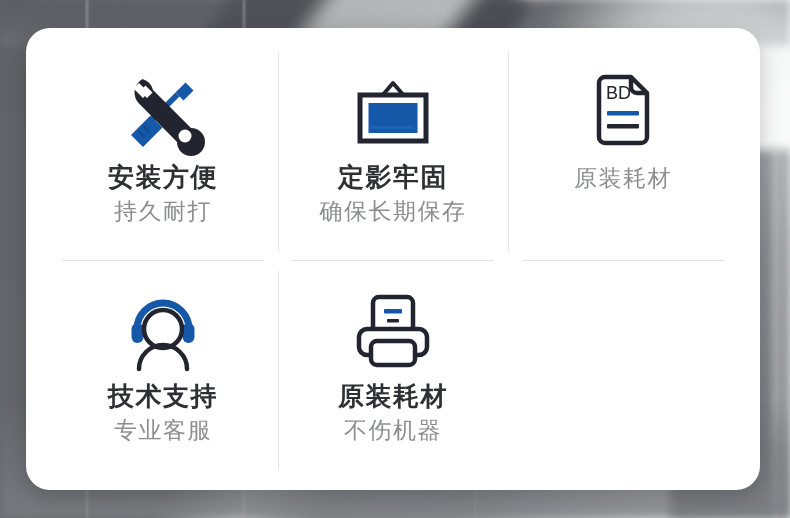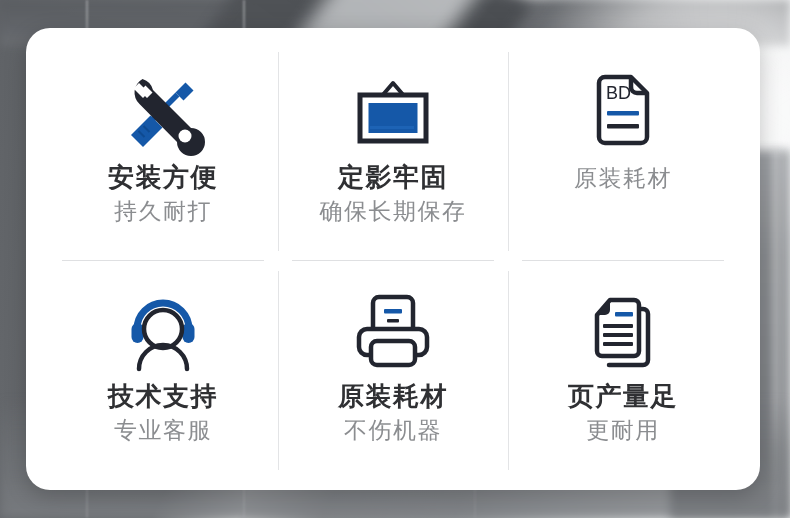--- a/index.html
+++ b/index.html
@@ -298,33 +298,16 @@
 
             <path d="M14 52 a8 8 0 0 1 8 -8 h52 a8 8 0 0 1 8 8 v10 a8 8 0 0 1 -8 8 h-52 a8 8 0 0 1 -8 -8 Z" fill="#ffffff" stroke="#22252f" stroke-width="4.5" stroke-linejoin="round"></path>
 
             <path d="M26 62 a6 6 0 0 1 6 -6 h32 a6 6 0 0 1 6 6 v12 a6 6 0 0 1 -6 6 h-32 a6 6 0 0 1 -6 -6 Z" fill="#ffffff" stroke="#22252f" stroke-width="4.5" stroke-linejoin="round"></path>
           </svg>
         </div>
         <div class="title">原装耗材</div>
         <div class="subtitle">不伤机器</div>
       </div>
 
-      <div class="cell vsep">
-        <div class="icon-wrap">
-          <svg width="92" height="92" viewBox="0 0 92 92" aria-hidden="true">
-
-            <path d="M30 24 h36 a5 5 0 0 1 5 5 v46 a5 5 0 0 1 -5 5 h-34" fill="#ffffff" stroke="#22252f" stroke-width="4.5" stroke-linejoin="round" stroke-linecap="round"></path>
-
-            <path d="M33 15 h24 a5 5 0 0 1 5 5 v46 a5 5 0 0 1 -5 5 h-32 a5 5 0 0 1 -5 -5 v-36 Z" fill="#ffffff" stroke="#22252f" stroke-width="4.5" stroke-linejoin="round"></path>
-            <path d="M33 15 l-13 15 h8 a5 5 0 0 0 5 -5 Z" fill="#22252f"></path>
-            <rect x="38" y="27" width="18" height="4.5" rx="1" fill="#1558a8"></rect>
-            <rect x="26" y="39" width="30" height="4" rx="1" fill="#22252f"></rect>
-            <rect x="26" y="48" width="30" height="4" rx="1" fill="#22252f"></rect>
-            <rect x="26" y="57" width="30" height="4" rx="1" fill="#22252f"></rect>
-          </svg>
-        </div>
-        <div class="title">页产量足</div>
-        <div class="subtitle">更耐用</div>
-      </div>
 
     </div>
   </div>
 </div>
 
 </body></html>

